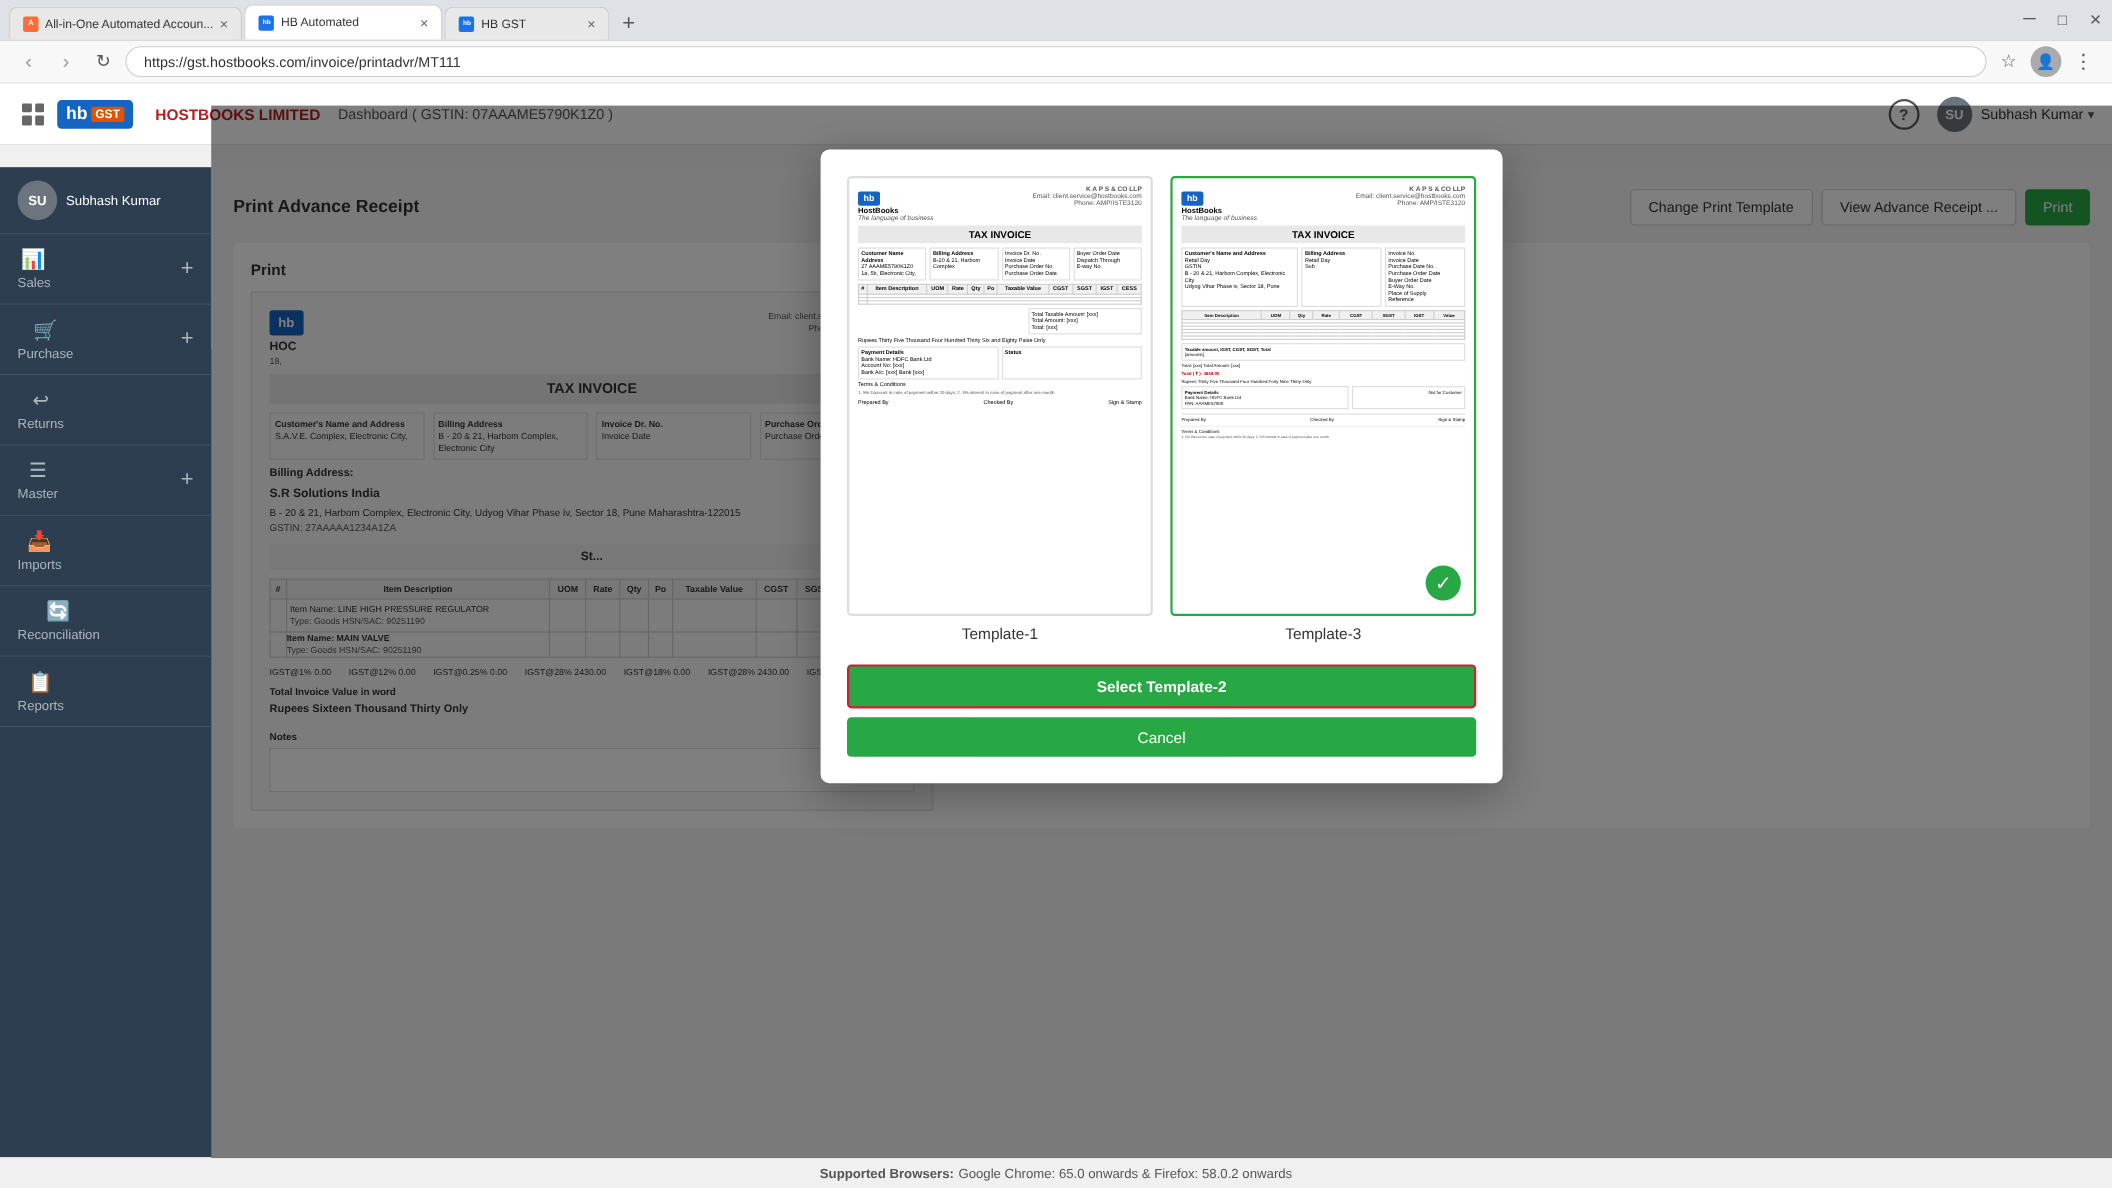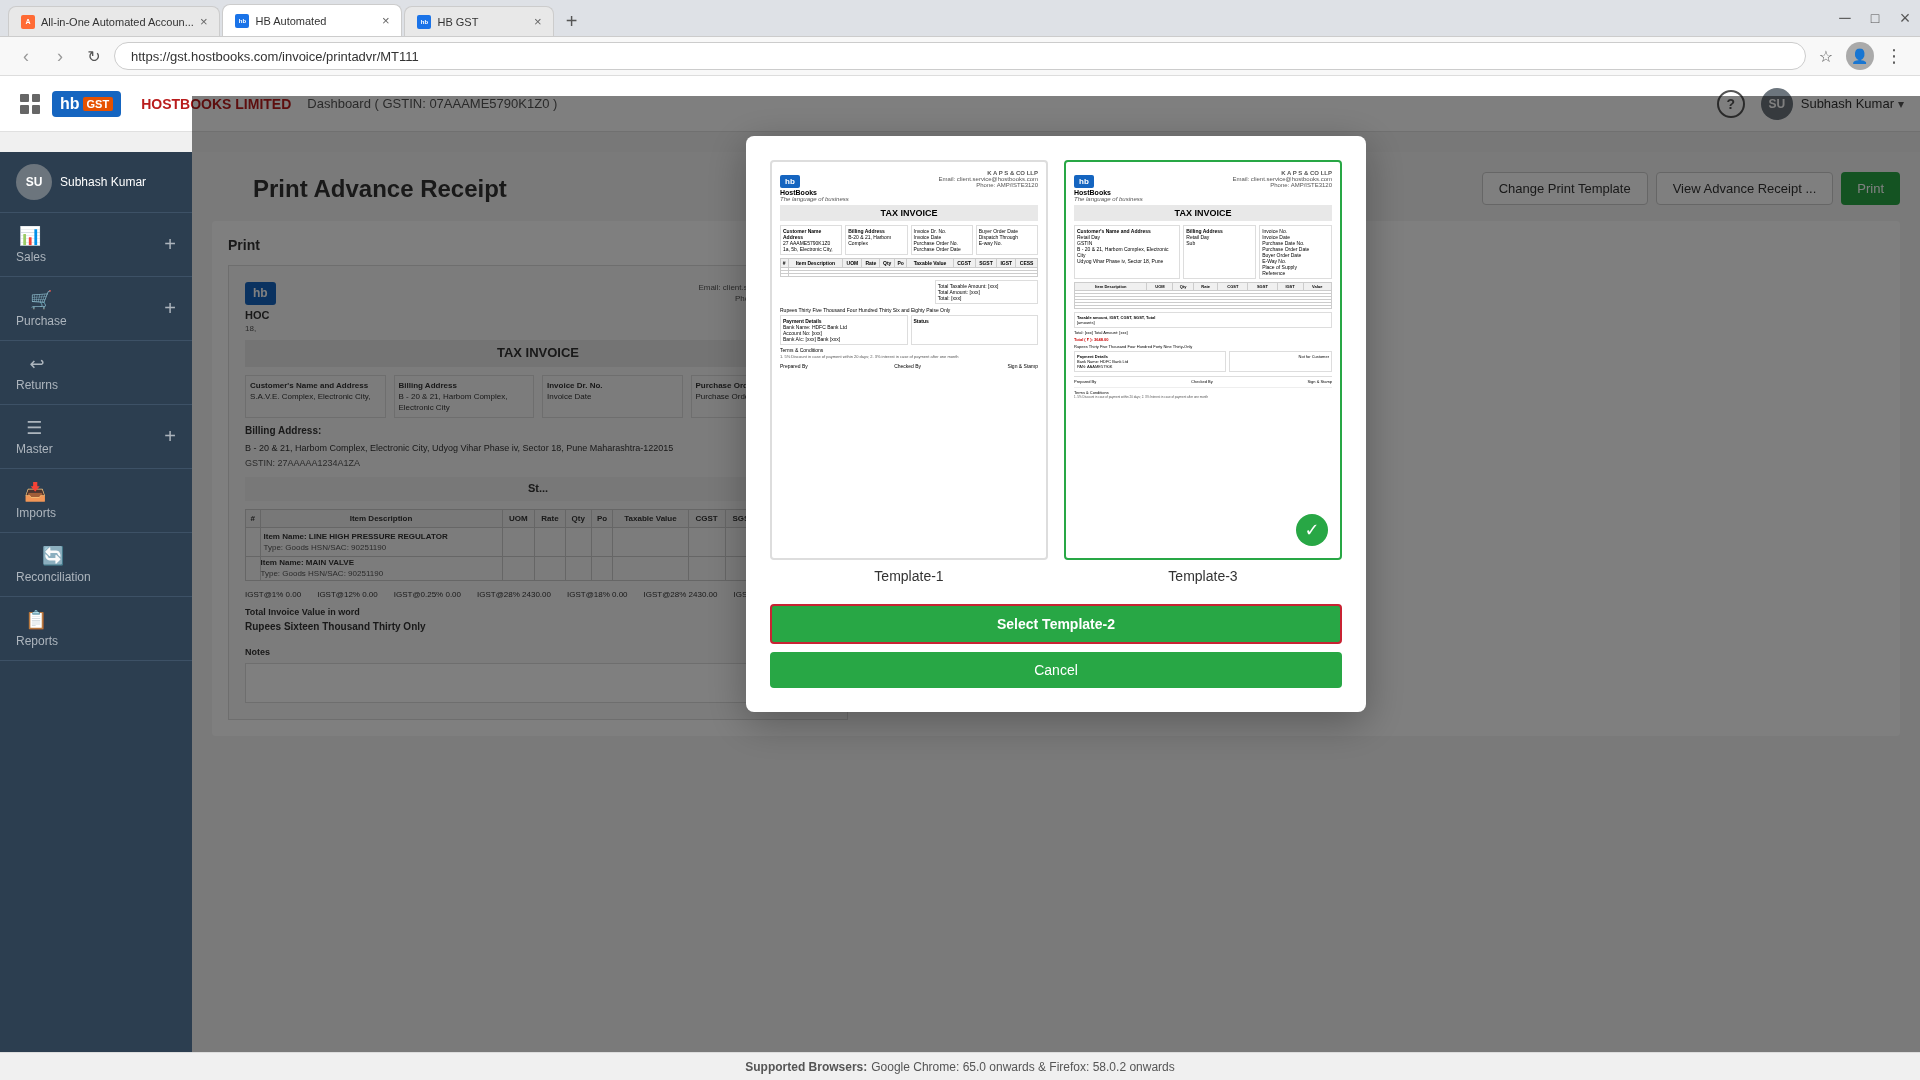--- a/index.html
+++ b/index.html
@@ -118,21 +118,21 @@
     <div style="display:flex; flex-direction:column; align-items:center; gap:3px;">
       <span style="font-size:18px; color:#adb5bd;">📋</span>
       <span style="font-size:12px; color:#adb5bd;">Reports</span>
     </div>
   </div>
 </div>
 
 <div style="margin-left:192px; margin-top:152px; background:#f5f5f5; padding:20px; position:absolute; top:0; left:0; right:0; bottom:28px; overflow-y:auto;">
 
   <div style="display:flex; align-items:center; justify-content:space-between; margin-bottom:16px;">
-    <h1 style="font-size:24px; font-weight:bold; color:#333;margin-left:41px;">Print Advance Receipt</h1>
+    <h1 style="font-size:16px; font-weight:bold; color:#333;">Print Advance Receipt</h1>
     <div style="display:flex; gap:8px;">
       <button style="background:white; color:#333; border:1px solid #ccc; padding:8px 16px; border-radius:4px; font-size:13px; cursor:pointer;">Change Print Template</button>
       <button style="background:white; color:#333; border:1px solid #ccc; padding:8px 16px; border-radius:4px; font-size:13px; cursor:pointer;">View Advance Receipt ...</button>
       <button style="background:#28a745; color:white; border:none; padding:8px 16px; border-radius:4px; font-size:13px; cursor:pointer;">Print</button>
     </div>
   </div>
 
   <div style="background:white; border-radius:4px; padding:16px;">
     <div style="font-size:14px; font-weight:bold; color:#333; margin-bottom:12px;">Print</div>
 
@@ -164,20 +164,21 @@
           <div style="font-weight:bold;">Invoice Dr. No.</div>
           <div>Invoice Date</div>
         </div>
         <div style="flex:1; border:1px solid #ddd; padding:4px;">
           <div style="font-weight:bold;">Purchase Order No.</div>
           <div>Purchase Order Date</div>
         </div>
       </div>
 
       <div style="font-size:10px; font-weight:bold; margin-bottom:4px;">Billing Address:</div>
+      <div style="font-size:11px; font-weight:bold; margin-bottom:2px;">S.R Solutions India</div>
       <div style="font-size:9px; margin-bottom:2px;">B - 20 &amp; 21, Harbom Complex, Electronic City, Udyog Vihar Phase iv, Sector 18, Pune Maharashtra-122015</div>
       <div style="font-size:9px; color:#555; margin-bottom:8px;">GSTIN: 27AAAAA1234A1ZA</div>
 
       <div style="font-size:11px; font-weight:bold; text-align:center; background:#f0f0f0; padding:4px; margin-bottom:8px;">St...</div>
 
       <table style="width:100%; border-collapse:collapse; font-size:8px; margin-bottom:8px;">
         <thead>
           <tr style="background:#f0f0f0;">
             <th style="border:1px solid #ccc; padding:3px;">#</th>
             <th style="border:1px solid #ccc; padding:3px;">Item Description</th>
@@ -189,21 +190,21 @@
             <th style="border:1px solid #ccc; padding:3px;">CGST</th>
             <th style="border:1px solid #ccc; padding:3px;">SGST</th>
             <th style="border:1px solid #ccc; padding:3px;">IGST</th>
             <th style="border:1px solid #ccc; padding:3px;">CESS</th>
           </tr>
         </thead>
         <tbody>
           <tr>
             <td style="border:1px solid #ccc; padding:3px;"></td>
             <td style="border:1px solid #ccc; padding:3px;">
-              <div style="font-weight:bold;">Item Name: LINE HIGH PRESSURE REGULATOR</div>
+              <div style="font-weight:normal;">Item Name: LINE HIGH PRESSURE REGULATOR</div>
               <div style="color:#555;">Type: Goods HSN/SAC: 90251190</div>
             </td>
             <td style="border:1px solid #ccc; padding:3px;"></td>
             <td style="border:1px solid #ccc; padding:3px;"></td>
             <td style="border:1px solid #ccc; padding:3px;"></td>
             <td style="border:1px solid #ccc; padding:3px;"></td>
             <td style="border:1px solid #ccc; padding:3px;"></td>
             <td style="border:1px solid #ccc; padding:3px;"></td>
             <td style="border:1px solid #ccc; padding:3px;"></td>
             <td style="border:1px solid #ccc; padding:3px;"></td>

